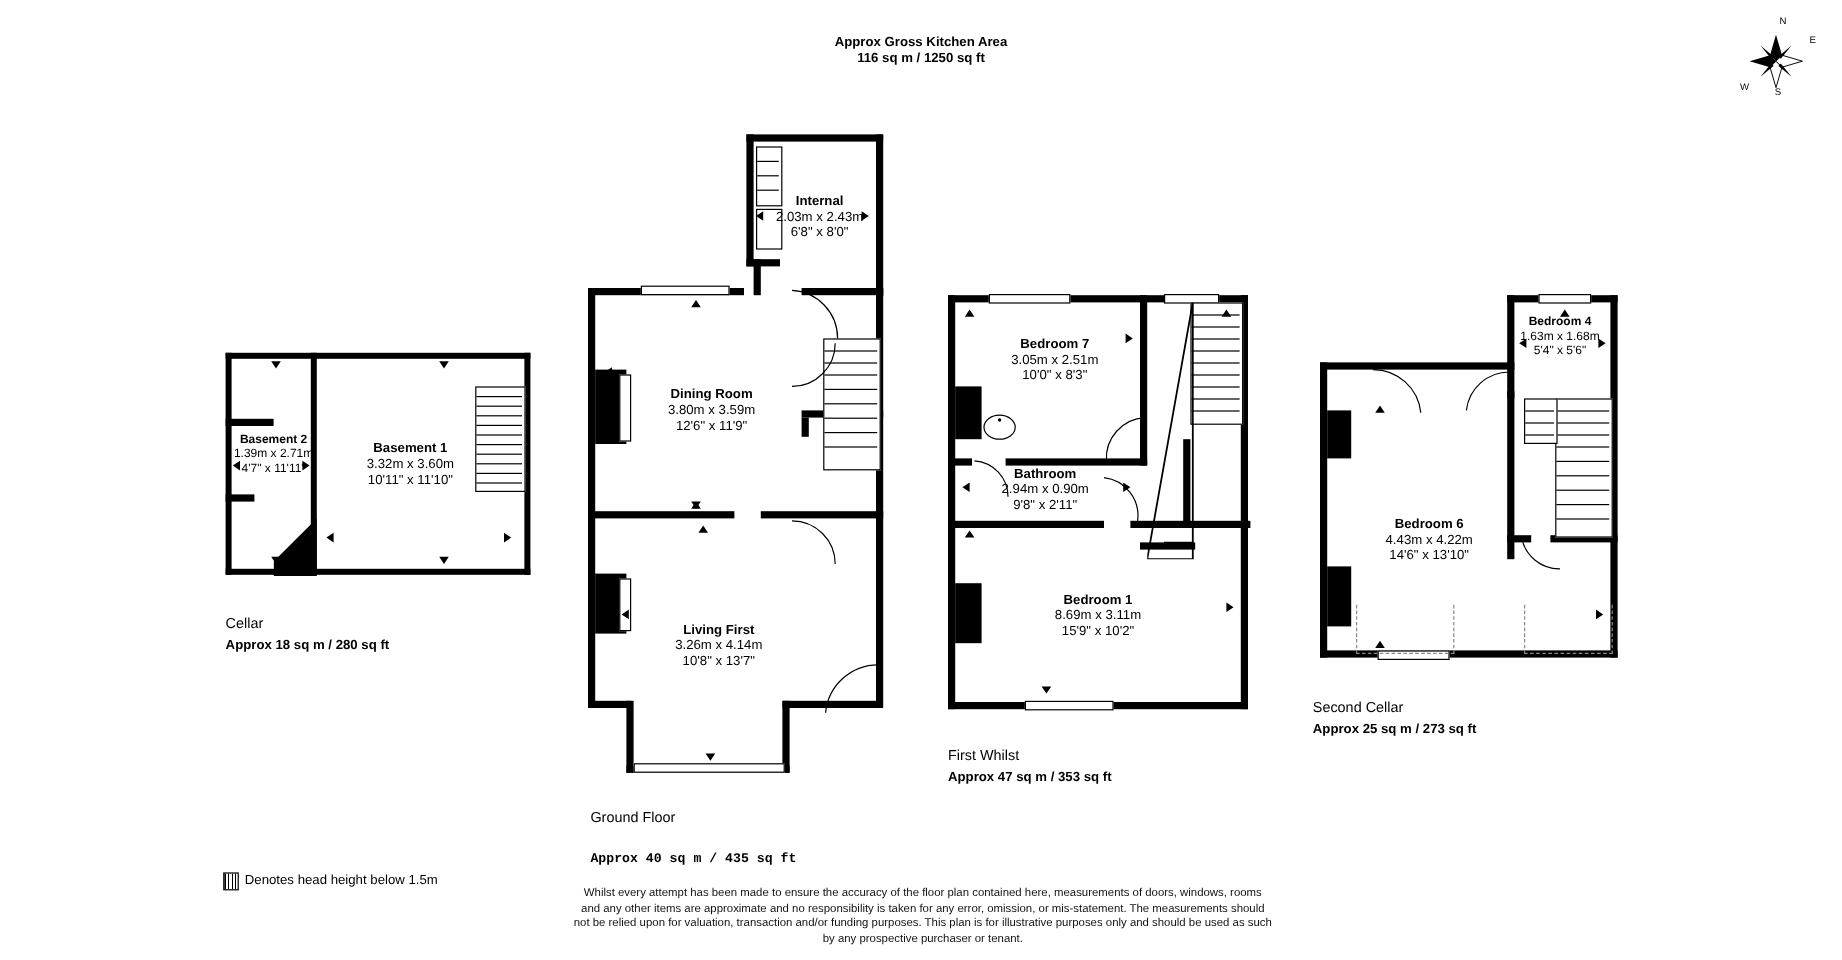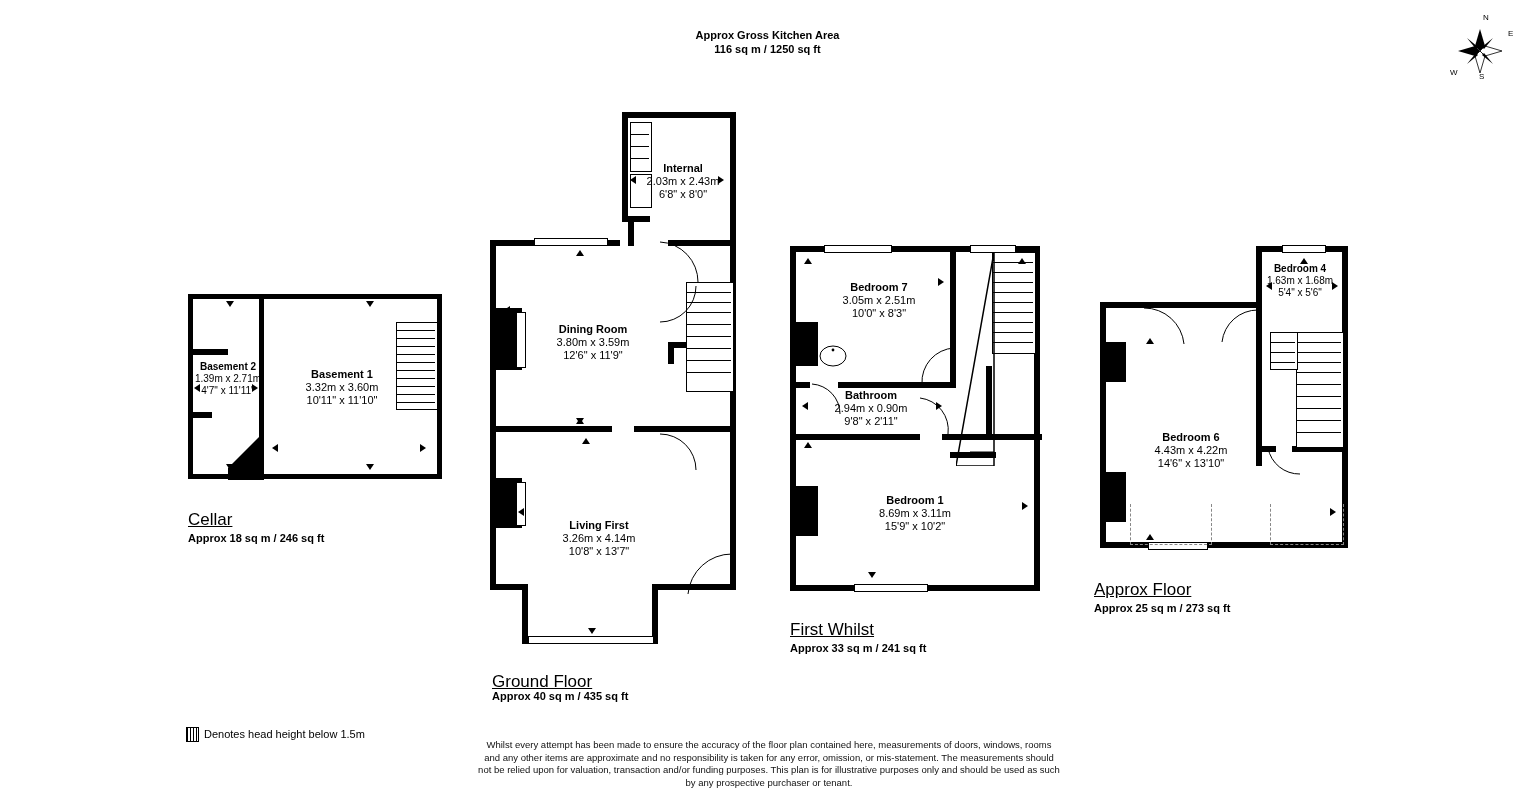--- a/index.html
+++ b/index.html
@@ -6,21 +6,21 @@
   body{
     width:1535px;height:800px;background:#ffffff;position:relative;
     font-family:"Liberation Sans", sans-serif;color:#000;
     -webkit-font-smoothing:antialiased;
   }
   .abs{position:absolute;}
   .ttl{font-weight:bold;font-size:11px;line-height:13px;text-align:center;}
   .dim{font-size:11px;line-height:13px;text-align:center;}
   .dim.small{font-size:10px;line-height:12px;}
   .ttl.small{font-size:10px;line-height:12px;}
-  .floor-name{font-size:17px;line-height:17px;text-decoration:underline;}
+  .floor-name{font-size:12px;line-height:17px;}
   .floor-area{font-size:11px;font-weight:bold;line-height:13px;}
   .hdr{font-size:11px;font-weight:bold;text-align:center;line-height:14px;}
   .wall{position:absolute;background:#000;}
   .roomlbl{position:absolute;text-align:center;}
   .disclaimer{
     position:absolute;font-size:9.5px;line-height:12.5px;text-align:center;color:#111;
   }
   .legend{font-size:11px;}
   .hatchbox{
     position:absolute;width:11px;height:13px;border:1px solid #000;
@@ -107,21 +107,21 @@
   <div class="dim small">1.39m x 2.71m</div>
   <div class="dim small">4'7" x 11'11"</div>
 </div>
 <div class="roomlbl" style="left:272px;top:368px;width:140px;">
   <div class="ttl">Basement 1</div>
   <div class="dim">3.32m x 3.60m</div>
   <div class="dim">10'11" x 11'10"</div>
 </div>
 <div class="abs" style="left:188px;top:511px;">
   <div class="floor-name">Cellar</div>
-  <div class="floor-area" style="margin-top:4px;">Approx 18 sq m / 246 sq ft</div>
+  <div class="floor-area" style="margin-top:4px;">Approx 18 sq m / 280 sq ft</div>
 </div>
 
 <div class="abs" style="left:490px;top:112px;width:250px;height:535px;">
 
   <div class="wall" style="left:132px;top:0;width:114px;height:6px;"></div>
   <div class="wall" style="left:132px;top:0;width:6px;height:110px;"></div>
   <div class="wall" style="left:240px;top:0;width:6px;height:135px;"></div>
   <div class="wall" style="left:132px;top:104px;width:28px;height:6px;"></div>
   <div class="wall" style="left:138px;top:104px;width:6px;height:30px;"></div>
   <div class="wall" style="left:178px;top:128px;width:68px;height:6px;"></div>
@@ -201,21 +201,21 @@
   <div class="dim">3.80m x 3.59m</div>
   <div class="dim">12'6" x 11'9"</div>
 </div>
 <div class="roomlbl" style="left:534px;top:519px;width:130px;">
   <div class="ttl">Living First</div>
   <div class="dim">3.26m x 4.14m</div>
   <div class="dim">10'8" x 13'7"</div>
 </div>
 <div class="abs" style="left:492px;top:673px;">
   <div class="floor-name">Ground Floor</div>
-  <div class="floor-area" style="margin-top:0;">Approx 40 sq m / 435 sq ft</div>
+  <div class="floor-area" style="margin-top:20px;font-family:Liberation Mono, monospace;">Approx 40 sq m / 435 sq ft</div>
 </div>
 
 <div class="abs" style="left:790px;top:246px;width:250px;height:345px;">
   <div class="wall" style="left:0;top:0;width:250px;height:6px;"></div>
   <div class="wall" style="left:0;top:0;width:6px;height:345px;"></div>
   <div class="wall" style="left:244px;top:0;width:6px;height:345px;"></div>
   <div class="wall" style="left:0;top:339px;width:250px;height:6px;"></div>
 
   <div class="wall" style="left:0;top:136px;width:20px;height:6px;"></div>
   <div class="wall" style="left:48px;top:136px;width:118px;height:6px;"></div>
@@ -284,21 +284,21 @@
   <div class="dim">2.94m x 0.90m</div>
   <div class="dim">9'8" x 2'11"</div>
 </div>
 <div class="roomlbl" style="left:852px;top:494px;width:126px;">
   <div class="ttl">Bedroom 1</div>
   <div class="dim">8.69m x 3.11m</div>
   <div class="dim">15'9" x 10'2"</div>
 </div>
 <div class="abs" style="left:790px;top:621px;">
   <div class="floor-name">First Whilst</div>
-  <div class="floor-area" style="margin-top:4px;">Approx 33 sq m / 241 sq ft</div>
+  <div class="floor-area" style="margin-top:4px;">Approx 47 sq m / 353 sq ft</div>
 </div>
 
 <div class="abs" style="left:1100px;top:246px;width:248px;height:308px;">
 
   <div class="wall" style="left:156px;top:0;width:92px;height:6px;"></div>
   <div class="wall" style="left:156px;top:0;width:6px;height:86px;"></div>
   <div class="wall" style="left:242px;top:0;width:6px;height:302px;"></div>
 
   <div class="wall" style="left:0;top:56px;width:162px;height:6px;"></div>
   <div class="wall" style="left:0;top:56px;width:6px;height:246px;"></div>
@@ -354,21 +354,21 @@
   <div class="ttl small">Bedroom 4</div>
   <div class="dim small">1.63m x 1.68m</div>
   <div class="dim small">5'4" x 5'6"</div>
 </div>
 <div class="roomlbl" style="left:1128px;top:431px;width:126px;">
   <div class="ttl">Bedroom 6</div>
   <div class="dim">4.43m x 4.22m</div>
   <div class="dim">14'6" x 13'10"</div>
 </div>
 <div class="abs" style="left:1094px;top:581px;">
-  <div class="floor-name">Approx Floor</div>
+  <div class="floor-name">Second Cellar</div>
   <div class="floor-area" style="margin-top:4px;">Approx 25 sq m / 273 sq ft</div>
 </div>
 
 <div class="abs" style="left:186px;top:727px;width:320px;height:18px;">
   <div class="hatchbox" style="left:0;top:0;"></div>
   <span class="abs legend" style="left:18px;top:1px;white-space:nowrap;">Denotes head height below 1.5m</span>
 </div>
 
 <div class="disclaimer" style="left:478px;top:739px;width:582px;">Whilst every attempt has been made to ensure the accuracy of the floor plan contained here, measurements of doors, windows, rooms and any other items are approximate and no responsibility is taken for any error, omission, or mis-statement. The measurements should not be relied upon for valuation, transaction and/or funding purposes. This plan is for illustrative purposes only and should be used as such by any prospective purchaser or tenant.</div>
 

